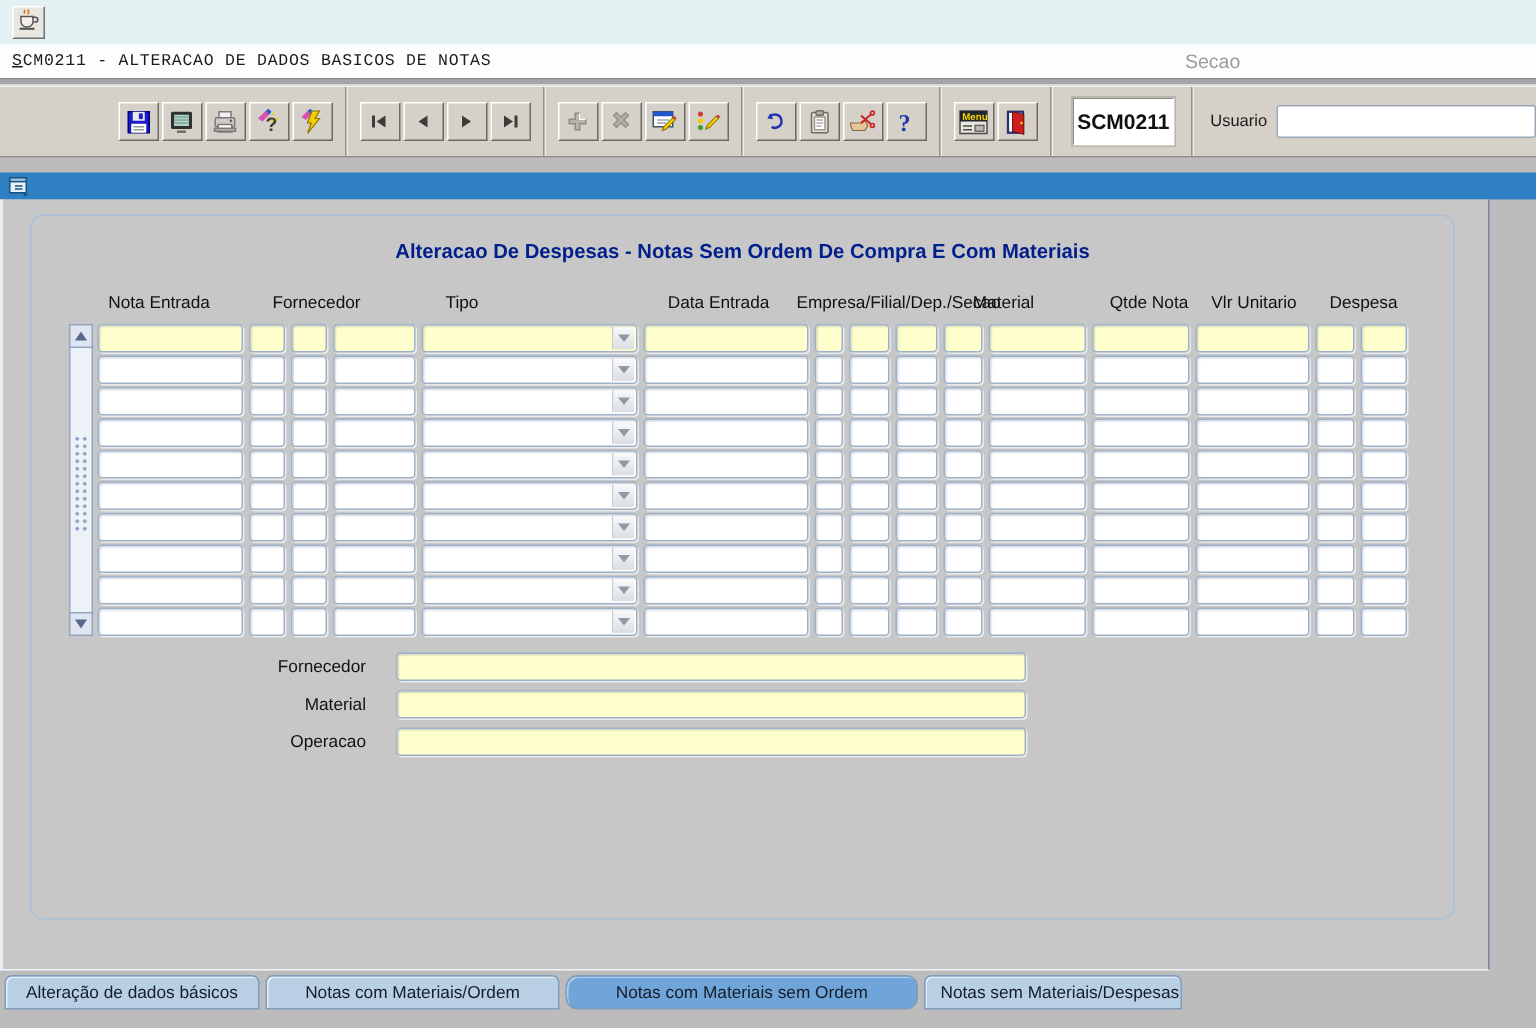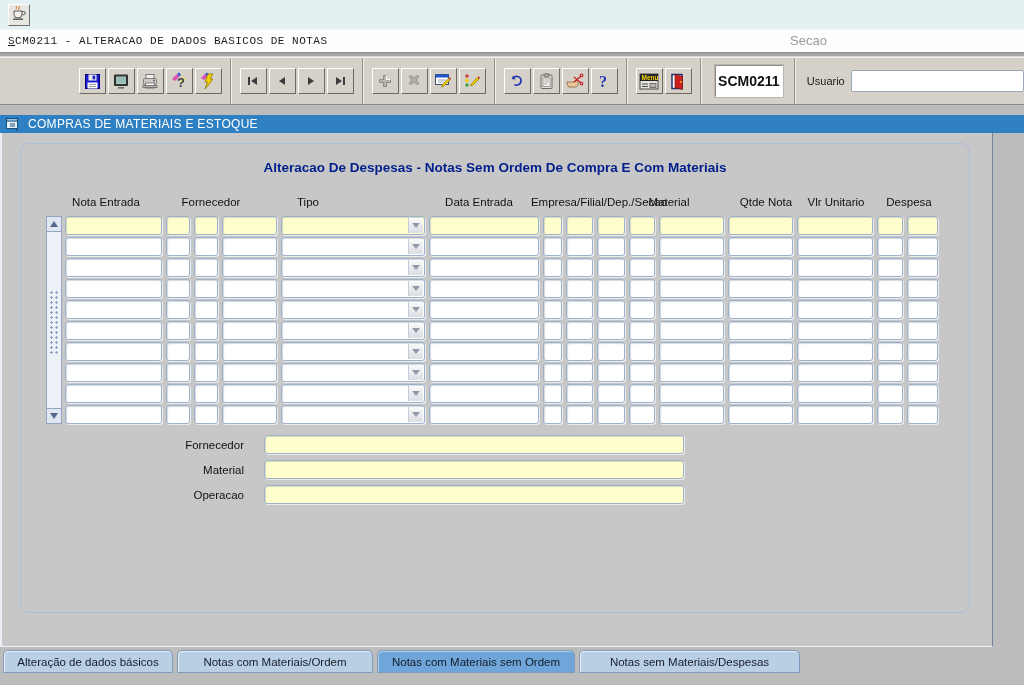--- a/index.html
+++ b/index.html
@@ -305,21 +305,20 @@
 
 <div class="app-bar">
   <span class="app-bar-icon">
     <svg width="14" height="13" viewBox="0 0 14 13">
       <rect x="0.5" y="0.5" width="11" height="10" fill="#e9f1f8" stroke="#17527e"></rect>
       <rect x="0.5" y="0.5" width="11" height="2.6" fill="#9cc4e2" stroke="#17527e"></rect>
       <path d="M4 6 h5 M4 8 h5" stroke="#17527e" stroke-width="1"></path>
       <path d="M9 10.5 l4 1.5 l-2.5 1 z" fill="#17527e"></path>
     </svg>
   </span>
-  <span class="app-bar-title">COMPRAS DE MATERIAIS E ESTOQUE</span>
 </div>
 
 <div class="canvas">
   <div class="main-panel">
     <div class="panel-title">Alteracao De Despesas - Notas Sem Ordem De Compra E Com Materiais</div>
     <div class="col-headers" id="col-headers">
         <span style="left: 85px;">Nota Entrada</span>
         <span style="left: 190px;">Fornecedor</span>
         <span style="left: 287px;">Tipo</span>
         <span style="left: 458px;">Data Entrada</span>
@@ -567,15 +566,15 @@
           <div class="detail-label">Operacao</div>
           <div class="detail-field"></div>
         </div>
       </div>
   </div>
 </div>
 
 <div class="tab-bar" id="tab-bar">
     <div class="tab" style="width: 170px;">Alteração de dados básicos</div>
     <div class="tab" style="width: 196px;">Notas com Materiais/Ordem</div>
-    <div class="tab active" style="width: 198px;">Notas com Materiais sem Ordem</div>
-    <div class="tab" style="width: 221px;">Notas sem Materiais/Despesas</div>
+    <div class="tab active" style="width: 235px; border-radius: 8px;">Notas com Materiais sem Ordem</div>
+    <div class="tab" style="width: 172px;">Notas sem Materiais/Despesas</div>
   </div>
 
 </body></html>

